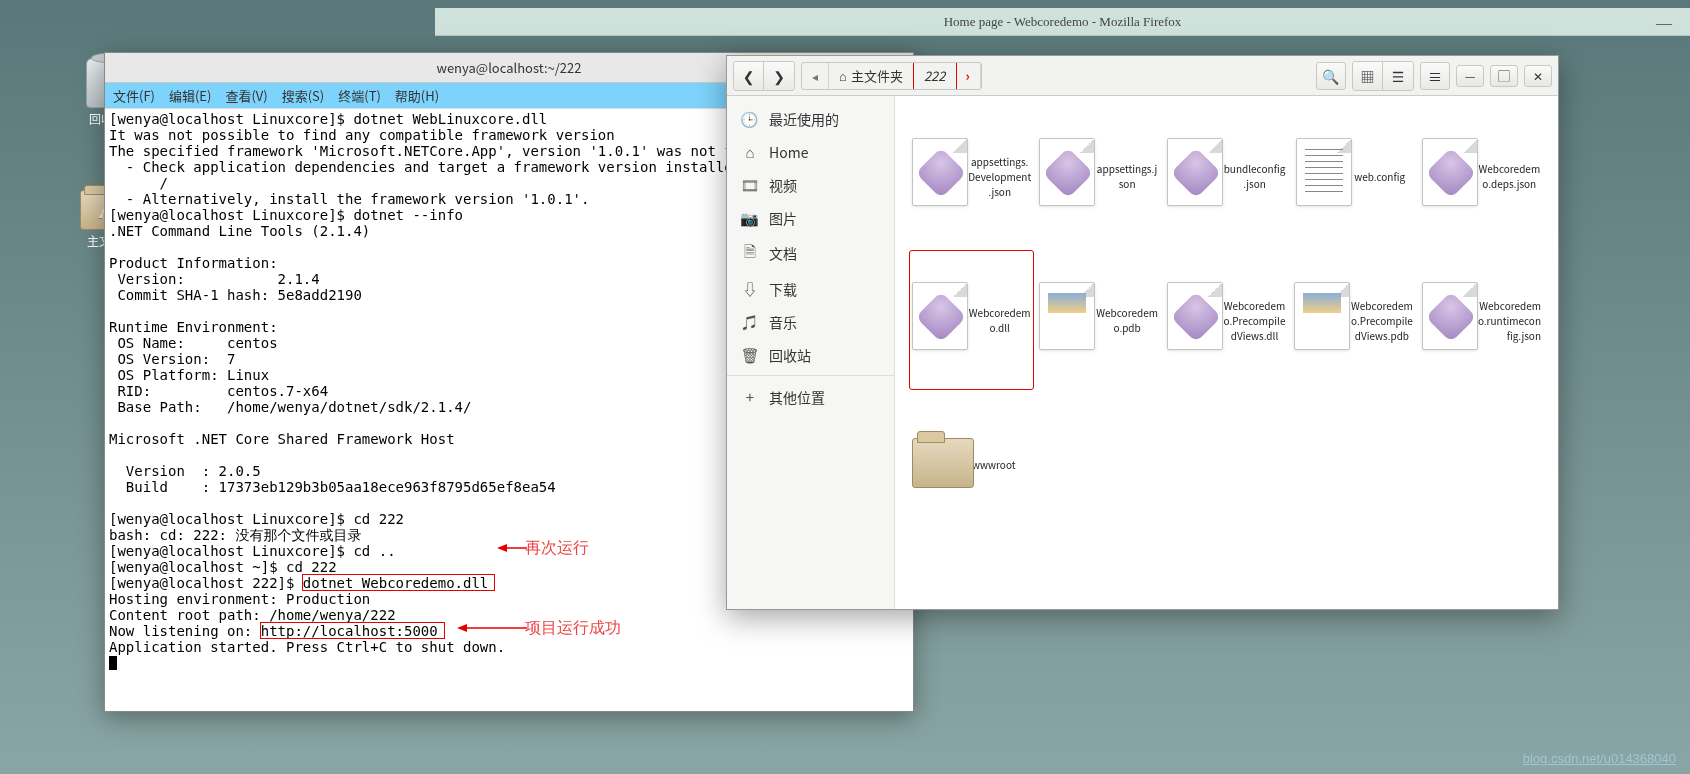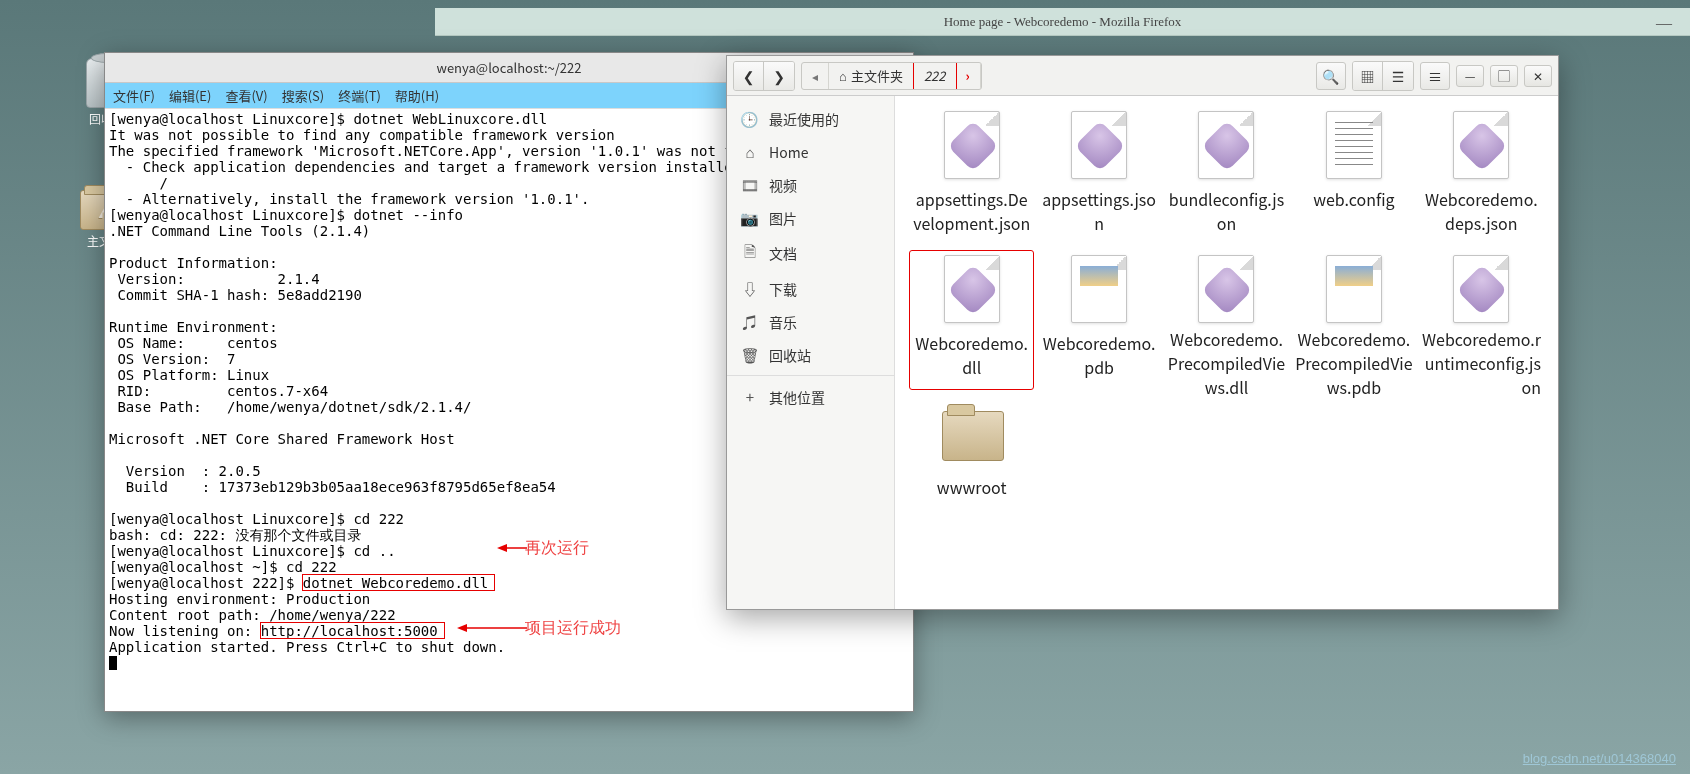--- a/index.html
+++ b/index.html
@@ -35,21 +35,21 @@
   .crumb > span.active { border:1px solid #e60000; margin:-1px; height:calc(100% + 2px);font-style:italic; }
   .crumb > span.more { color:#e60000; font-weight:bold; }
   .win-btns { margin-left:auto; display:flex; gap:6px; }
   .ctrlbtn { width:28px;height:22px;border:1px solid #c8c8c4;background:linear-gradient(#fafafa,#e6e6e2);border-radius:3px;display:flex;align-items:center;justify-content:center;font-size:12px;color:#333; }
 
   .fm-body { flex:1; display:flex; }
   .sidebar { width:168px; background:#f6f6f4; border-right:1px solid #ddd; padding:6px 0; }
   .sb-item { display:flex; align-items:center; gap:10px; padding:6px 14px; font-size:14px; color:#333; }
   .sb-icon { width:18px; display:inline-flex; justify-content:center; color:#555; font-size:15px; }
   .filegrid { flex:1; padding:10px 14px; display:grid; grid-template-columns:repeat(5,1fr); grid-auto-rows:140px; gap:4px 2px; align-content:start; }
-  .ficon { display:flex; flex-direction:column; align-items:center; text-align:center; font-size:16px; color:#222; padding:4px 2px; border:1px solid transparent; border-radius:3px; }
+  .ficon { display:flex; align-items:center; text-align:center; font-size:10px; color:#222; padding:4px 2px; border:1px solid transparent; border-radius:3px; }
   .ficon.sel { border:1px solid #e60000; }
   .thumb { width:60px; height:72px; margin-bottom:4px; position:relative; }
   .doc { width:56px;height:68px;margin:0 auto;background:#fff;border:1px solid #c4c4c4;border-radius:2px;box-shadow:0 1px 3px rgba(0,0,0,.12);position:relative; }
   .doc::before{content:"";position:absolute;top:0;right:0;width:14px;height:14px;background:linear-gradient(135deg,#fff 0 50%,#d9d9d9 50%);}
   .exe .doc::after{content:"";position:absolute;top:16px;left:10px;width:36px;height:36px;background:radial-gradient(circle at 30% 30%,#d8c5e7,#a084bf);border-radius:8px;transform:rotate(45deg);}
   .txt .doc::after{content:"";position:absolute;top:10px;left:8px;right:8px;bottom:10px;background:repeating-linear-gradient(#888 0 1px,transparent 1px 6px);}
   .img .doc::after{content:"";position:absolute;top:10px;left:8px;right:8px;height:20px;background:linear-gradient(#8aaed6,#f0cf87);}
   .img .doc .sun{position:absolute;top:12px;right:12px;width:8px;height:8px;background:#f3d56a;border-radius:50%;}
   .fold-thumb{width:62px;height:50px;margin:12px auto 0;background:linear-gradient(#e6d9bf,#c8b48a);border:1px solid #a08b5f;border-radius:3px;position:relative;}
   .fold-thumb::before{content:"";position:absolute;top:-8px;left:4px;width:26px;height:10px;background:#d9c8a0;border:1px solid #a08b5f;border-radius:3px 3px 0 0;}

